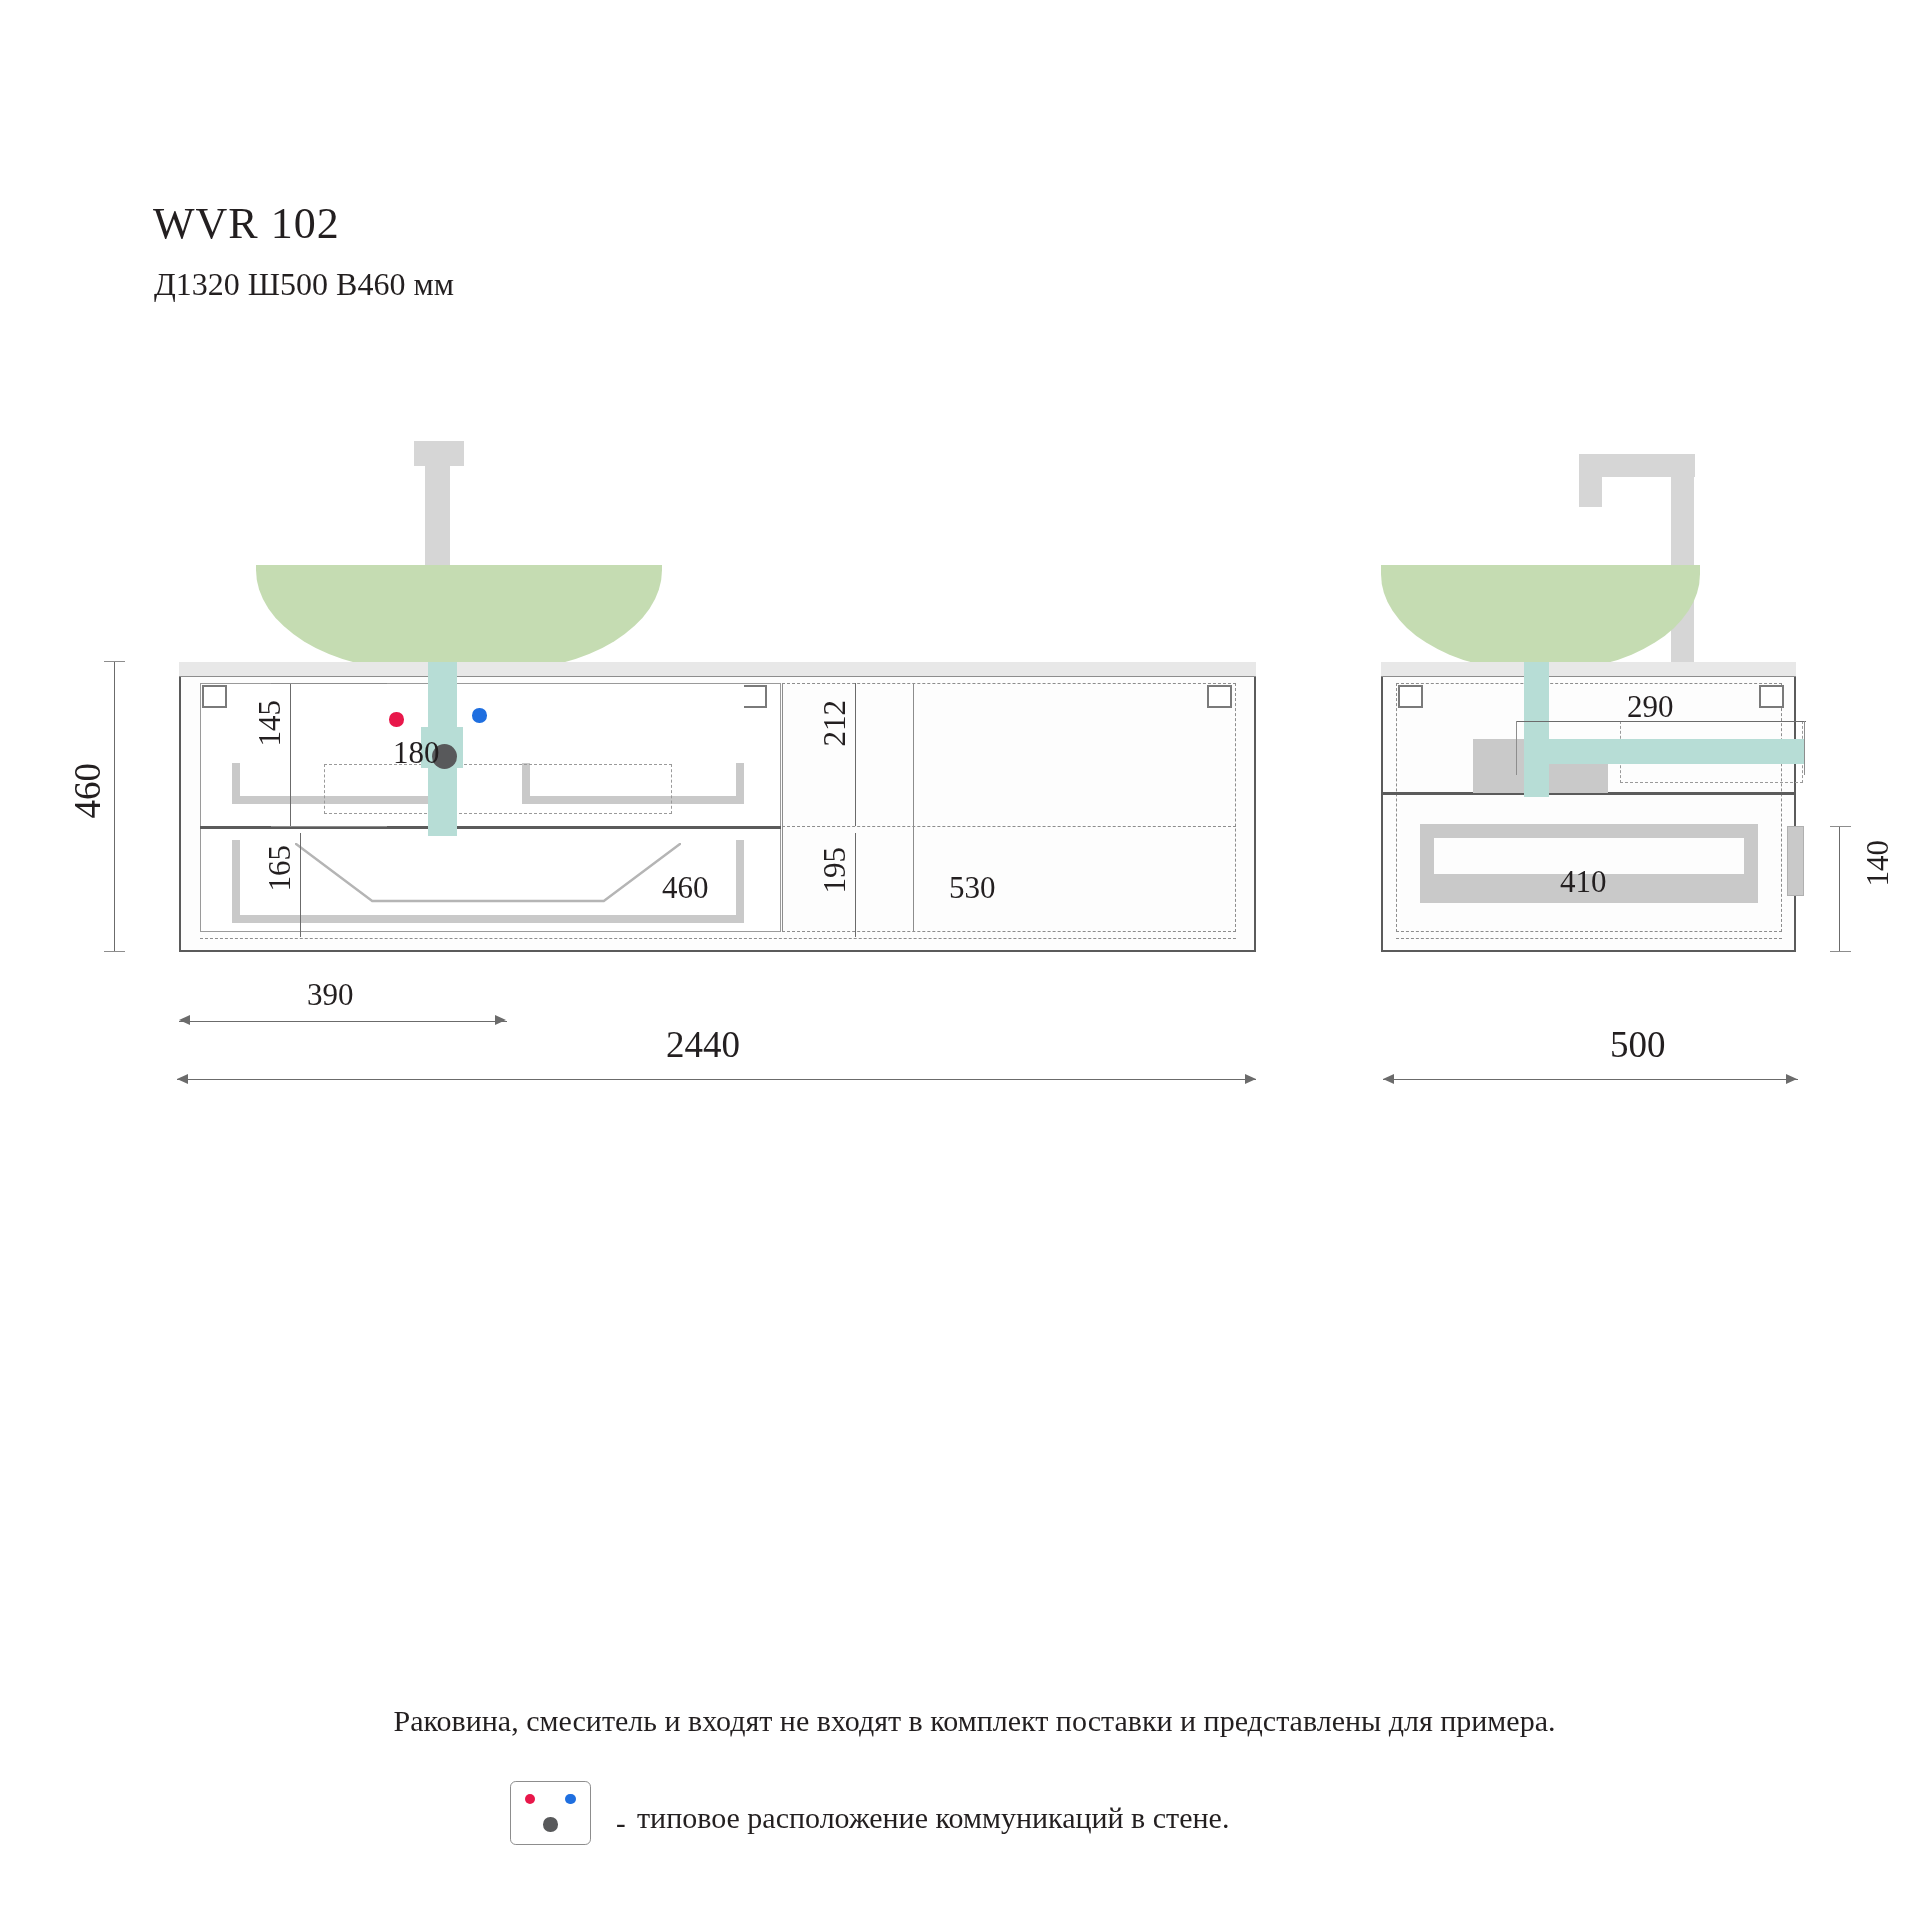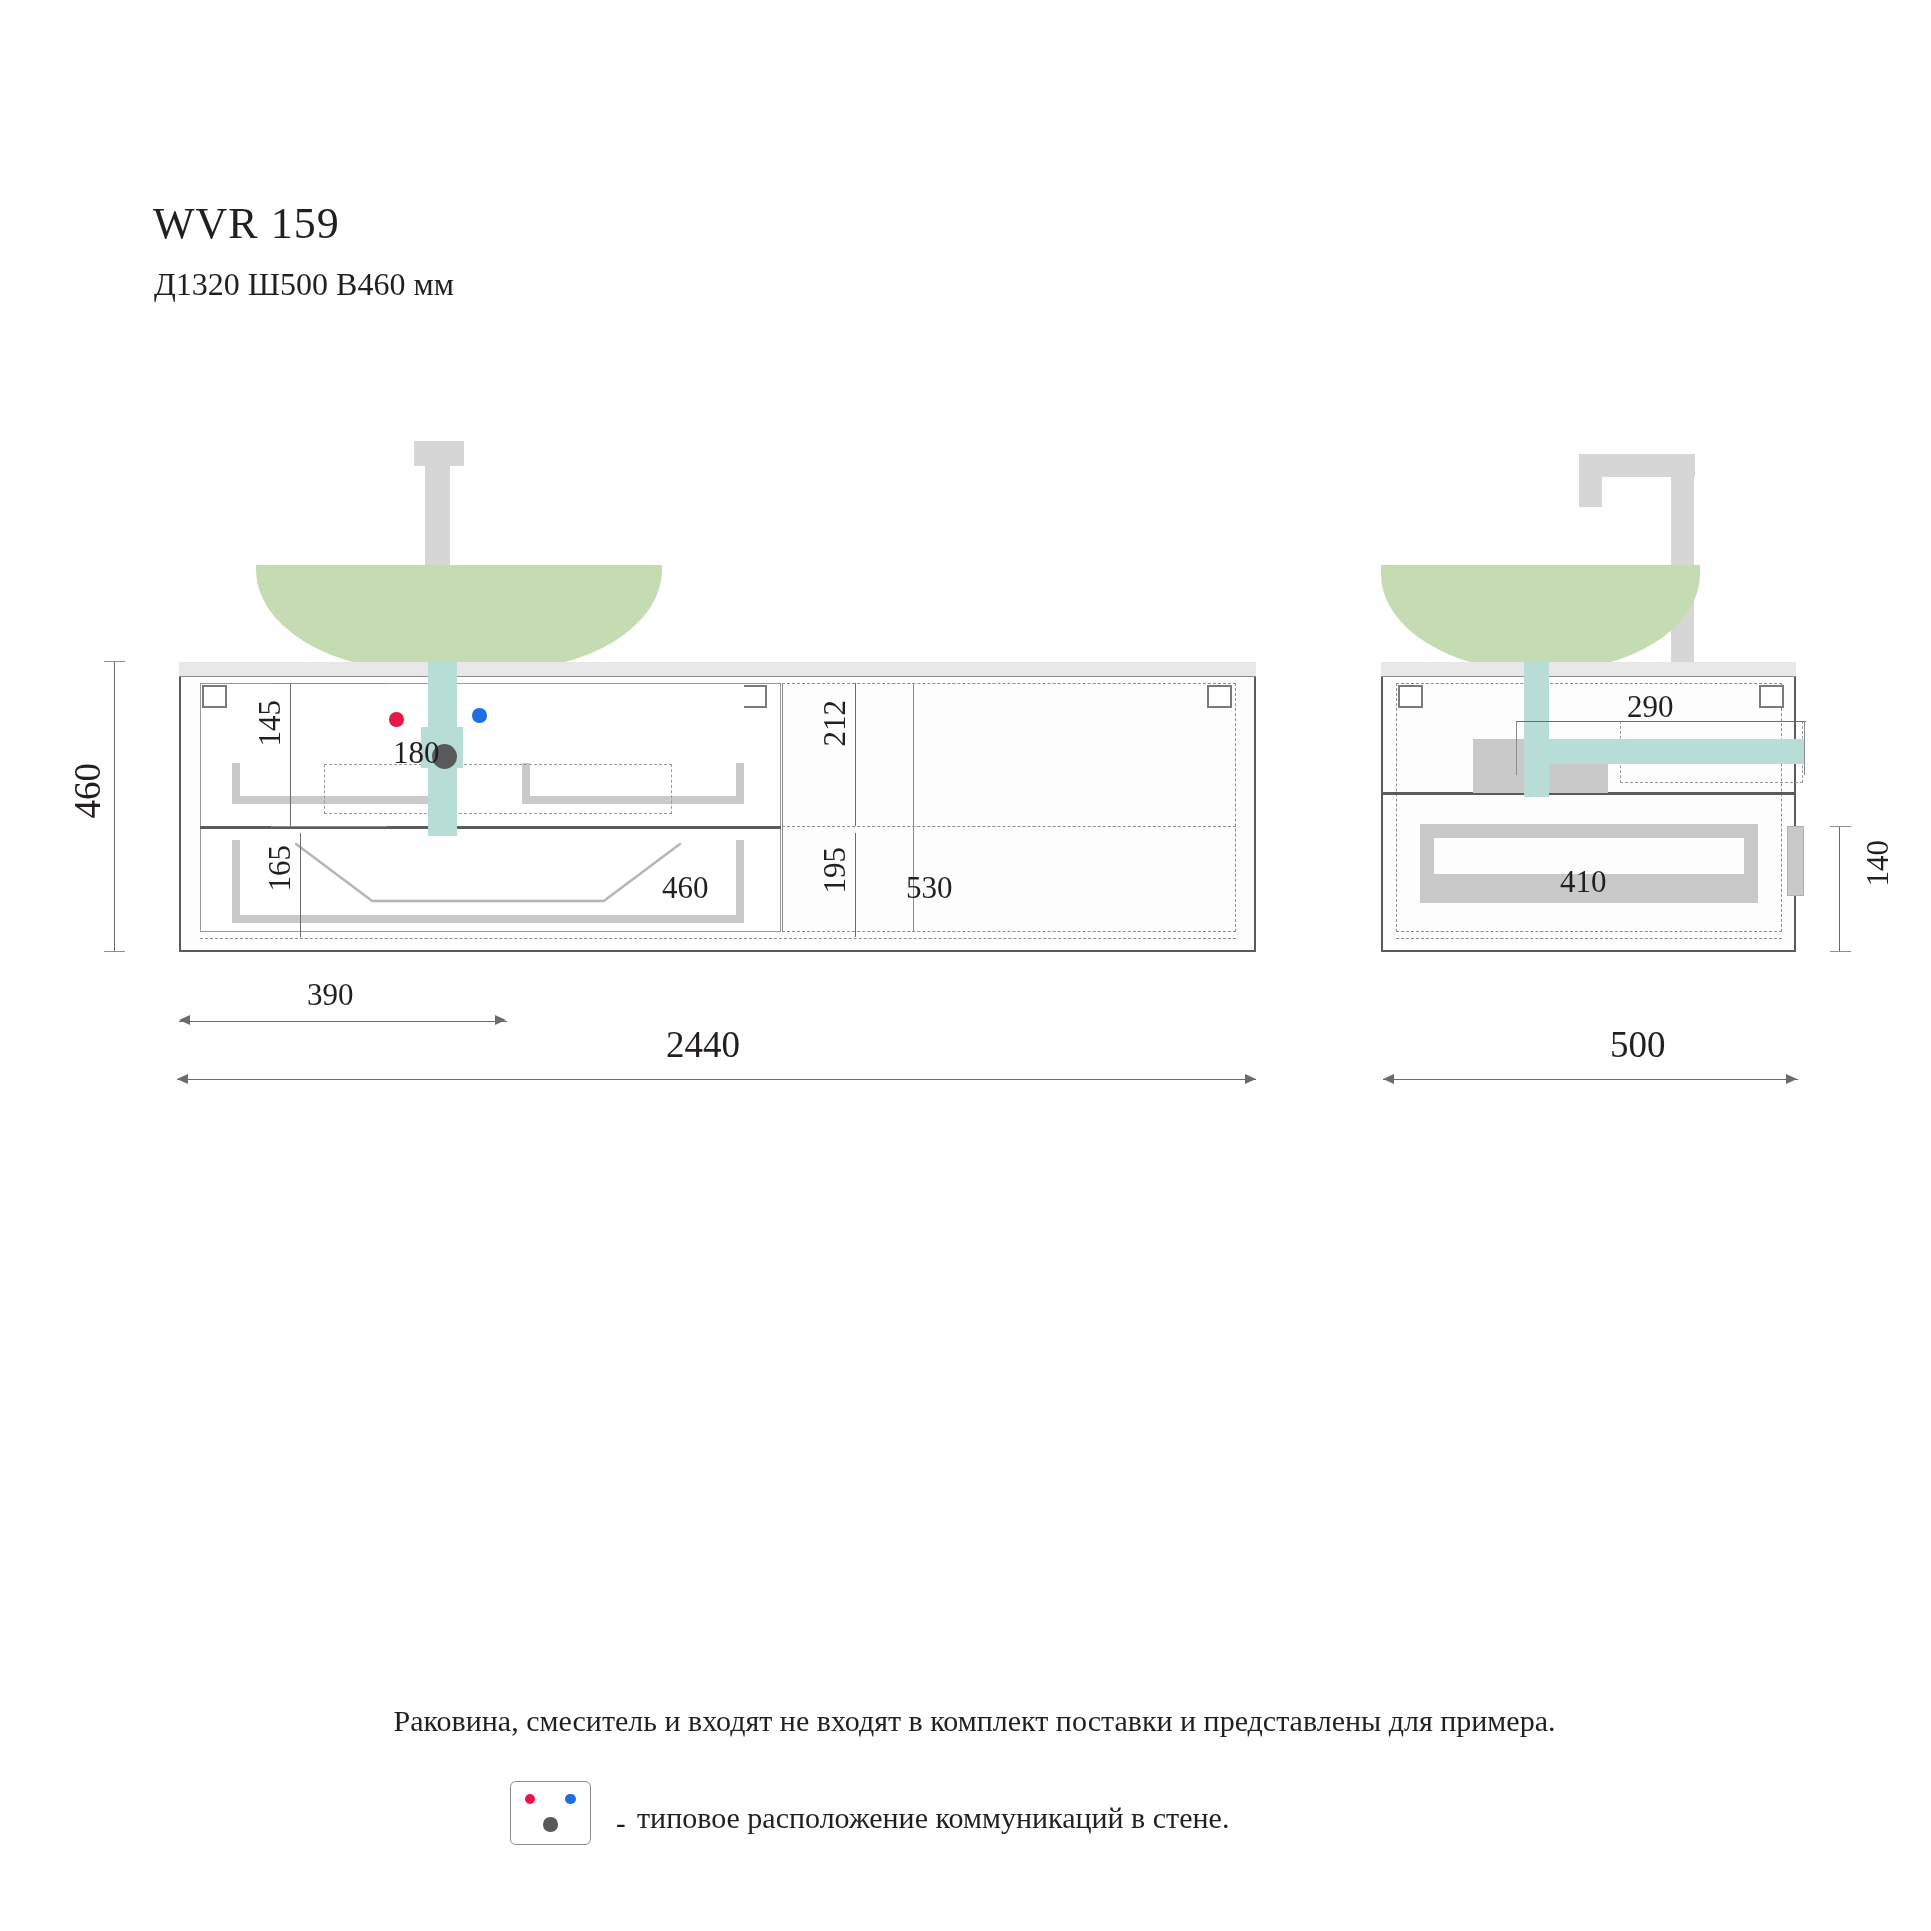--- a/index.html
+++ b/index.html
@@ -214,21 +214,21 @@
   .ext-h{height:0;border-top:1.2px solid #8d8d8d;}
   .dimtext{font-size:31px;color:#231f20;font-family:"Liberation Serif",serif;}
   .dimtext.vert{writing-mode:vertical-rl;transform:rotate(180deg);}
   .arrow-l,.arrow-r,.arrow-u,.arrow-d{position:absolute;width:0;height:0;}
   .arrow-l{border-top:5.8px solid transparent;border-bottom:5.8px solid transparent;border-right:11.6px solid #6b6b6b;}
   .arrow-r{border-top:5.8px solid transparent;border-bottom:5.8px solid transparent;border-left:11.6px solid #6b6b6b;}
 </style>
 </head>
 <body>
 
-<div class="abs" id="title">WVR 159</div>
+<div class="abs" id="title">WVR 102</div>
 <div class="abs" id="subtitle">Д1320 Ш500 В460 мм</div>
 
 <div class="abs" id="front">
 
   <div class="abs" id="f-faucet-stem"></div>
   <div class="abs" id="f-faucet-head"></div>
   <div class="abs" id="f-basin"></div>
 
   <div class="abs" id="f-cab"></div>
   <div class="abs" id="f-top-band"></div>
@@ -273,21 +273,21 @@
   <div class="abs dimtext vert" style="left:83px;top:280px;">165</div>
 
   <div class="abs dimtext" style="left:483px;top:305px;">460</div>
 
   <div class="abs dimline-v" style="left:676px;top:118px;height:143px;"></div>
   <div class="abs dimtext vert" style="left:638px;top:135px;">212</div>
 
   <div class="abs dimline-v" style="left:676px;top:268px;height:104px;"></div>
   <div class="abs dimtext vert" style="left:638px;top:282px;">195</div>
 
-  <div class="abs dimtext" style="left:727px;top:305px;">530</div>
+  <div class="abs dimtext" style="left:770px;top:305px;">530</div>
 </div>
 
 <div class="abs dimline-v" style="left:114px;top:661px;height:290px;"></div>
 <div class="abs ext-h" style="left:104px;top:661px;width:21px;"></div>
 <div class="abs ext-h" style="left:104px;top:951px;width:21px;"></div>
 <div class="abs dimtext vert" style="left:66px;top:763px;font-size:37px;">460</div>
 
 <div class="abs dimline-h" style="left:179px;top:1021px;width:328px;"></div>
 <div class="abs arrow-l" style="left:179px;top:1015px;"></div>
 <div class="abs arrow-r" style="left:495px;top:1015px;"></div>

